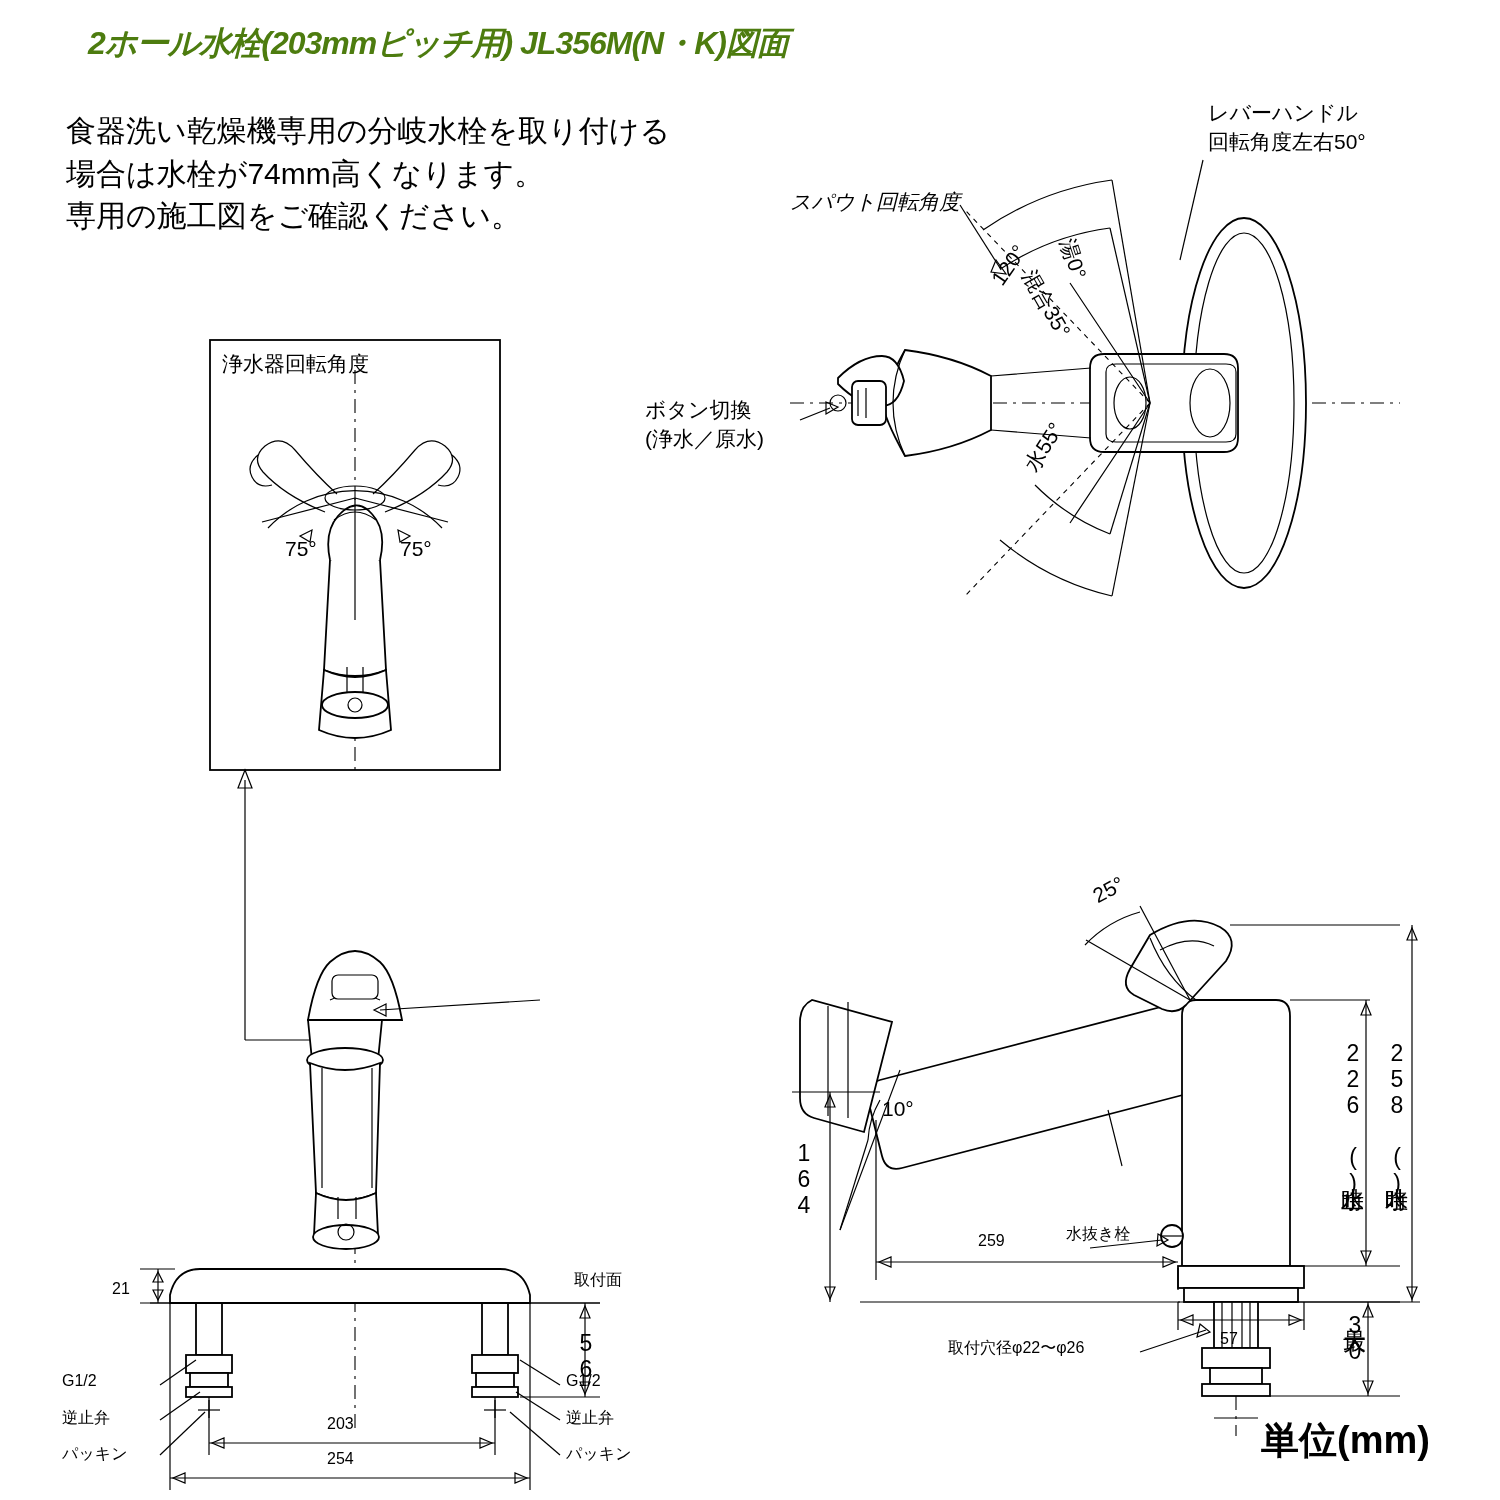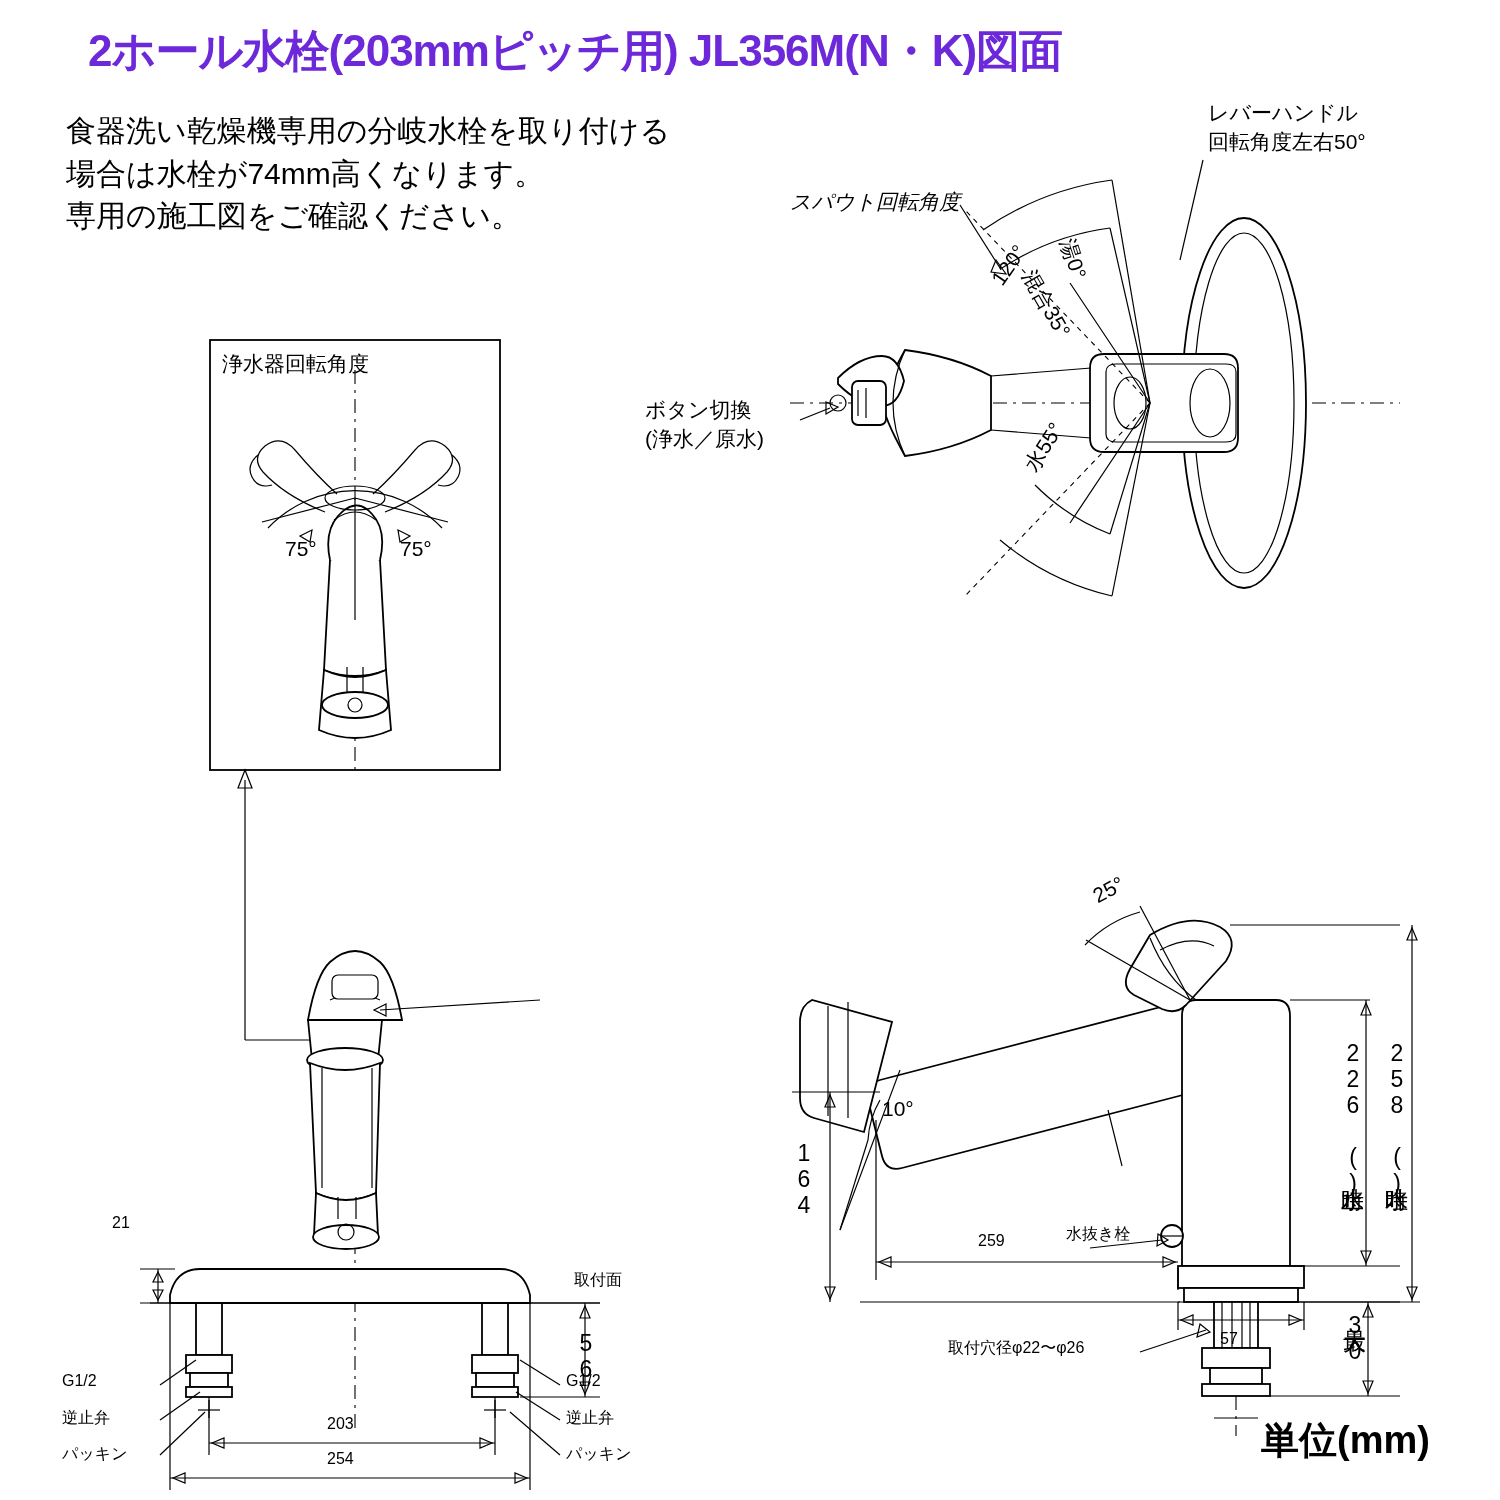--- a/index.html
+++ b/index.html
@@ -1,20 +1,20 @@
 <!DOCTYPE html>
 <html lang="ja"><head>
 <meta charset="utf-8">
 <style>
   html,body{margin:0;padding:0;background:#ffffff;}
   body{width:1500px;height:1500px;position:relative;overflow:hidden;
        font-family:"Liberation Sans","DejaVu Sans",sans-serif;color:#000;}
   .page{position:absolute;left:0;top:0;width:1500px;height:1500px;}
   .abs{position:absolute;}
-  #title{left:88px;top:22px;width:1340px;font-size:44px;font-weight:bold;color:#6d28d9;letter-spacing:-1px;white-space:nowrap;}
+  #title{left:88px;top:22px;width:1340px;font-size:32px;font-weight:bold;color:#4d7c0f;letter-spacing:-1px;white-space:nowrap;font-style:italic;}
   #note{left:66px;top:110px;width:720px;font-size:30px;line-height:1.42;color:#000000;}
   .lbl{font-size:21px;line-height:1.35;color:#000;white-space:pre;}
   .dim{font-size:16px;color:#000;white-space:pre;}
   .dimv{font-size:23px;color:#000;white-space:pre;writing-mode:vertical-rl;text-orientation:upright;letter-spacing:0px;}
   .rot{transform-origin:left top;}
   #unit{right:70px;bottom:34px;font-size:38px;font-weight:bold;}
   svg{position:absolute;left:0;top:0;}
   .ln{stroke:#000;fill:none;}
   .thin{stroke-width:1.2;}
   .med{stroke-width:1.8;}
@@ -268,21 +268,21 @@
   <div class="abs lbl" style="left:1208px;top:98px;white-space:pre-line;line-height:1.4;">レバーハンドル
 回転角度左右50°</div>
   <div class="abs lbl" style="left:645px;top:395px;white-space:pre-line;line-height:1.4;">ボタン切換
 (浄水／原水)</div>
   <div class="abs lbl rot" style="left:985px;top:275px;transform:rotate(-55deg);">120°</div>
   <div class="abs lbl rot" style="left:1080px;top:235px;transform:rotate(72deg);">湯0°</div>
   <div class="abs lbl rot" style="left:1040px;top:265px;transform:rotate(60deg);">混合35°</div>
   <div class="abs lbl rot" style="left:1018px;top:462px;transform:rotate(-58deg);">水55°</div>
 
   <div class="abs dim" style="left:574px;top:1270px;">取付面</div>
-  <div class="abs dim" style="left:112px;top:1214px;">21</div>
+  <div class="abs dim" style="left:112px;top:1280px;">21</div>
   <div class="abs dimv" style="left:572px;top:1330px;">56</div>
   <div class="abs dim" style="left:327px;top:1415px;">203</div>
   <div class="abs dim" style="left:327px;top:1450px;">254</div>
 
   <div class="abs dim" style="left:62px;top:1372px;">G1/2</div>
   <div class="abs dim" style="left:62px;top:1408px;">逆止弁</div>
   <div class="abs dim" style="left:62px;top:1444px;">パッキン</div>
 
   <div class="abs dim" style="left:566px;top:1372px;">G1/2</div>
   <div class="abs dim" style="left:566px;top:1408px;">逆止弁</div>

